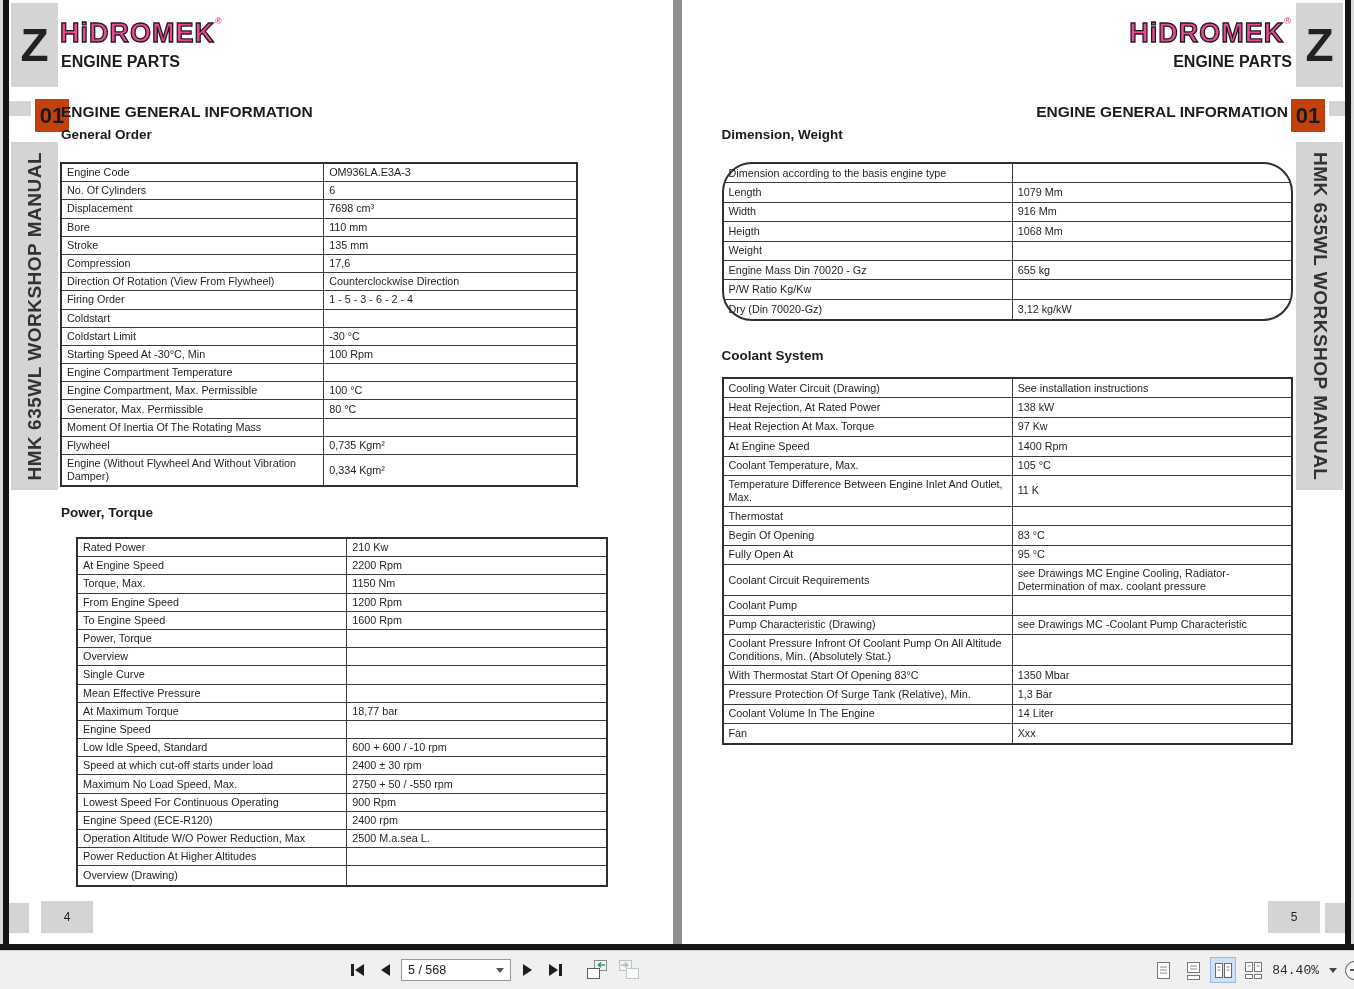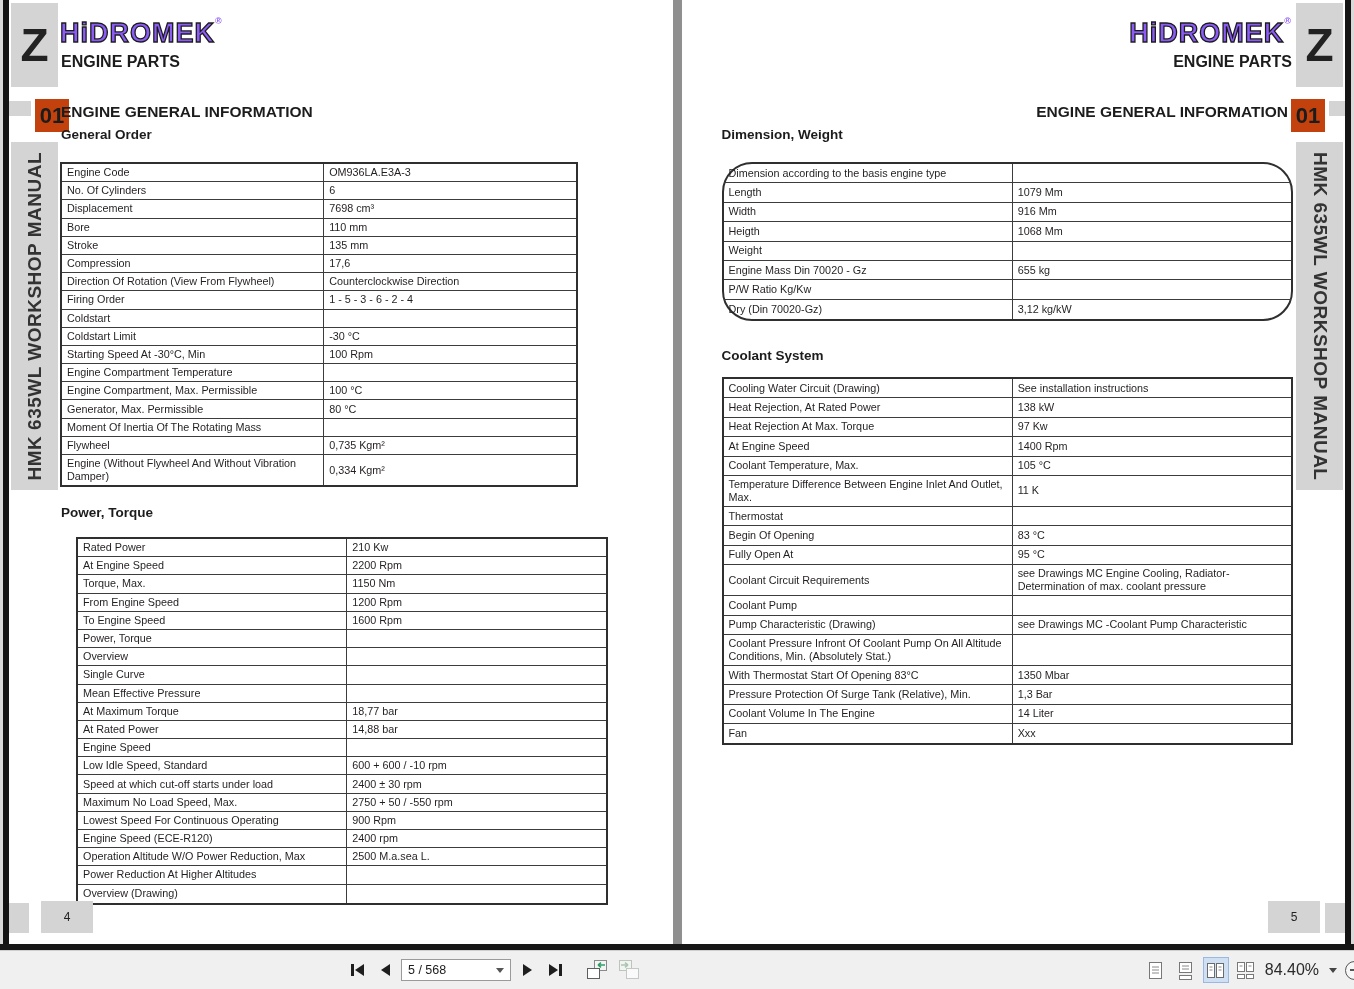--- a/index.html
+++ b/index.html
@@ -40,21 +40,21 @@
                    display:flex; align-items:center; justify-content:center;
                    font-size:12px; color:#222; }
   .page-left  .pagenum-badge { left:32px; }
   .page-right .pagenum-badge { right:25px; }
   .pagenum-square { position:absolute; top:903px; width:20px; height:30px; background:#d4d4d4; }
   .page-left  .pagenum-square { left:0; }
   .page-right .pagenum-square { right:0; }
 
   
   .logo { position:absolute; top:16px; font-size:27px; font-weight:bold;
-          letter-spacing:1px; color:#8b5cf6; -webkit-text-stroke:1.3px #1a1a1a;
+          letter-spacing:1px; color:#ec4899; -webkit-text-stroke:1.3px #1a1a1a;
           white-space:nowrap; }
   .logo sup { font-size:9px; -webkit-text-stroke:0; vertical-align:18px; }
   .page-left  .logo { left:51px; }
   .page-right .logo { right:53px; }
   .hdr-sub { position:absolute; top:53px; font-size:16px; font-weight:bold; color:#1c1c1c; }
   .page-left  .hdr-sub { left:52px; }
   .page-right .hdr-sub { right:53px; }
   .chapter-title { position:absolute; top:103px; font-size:15.5px; font-weight:bold; color:#1c1c1c; }
   .page-left  .chapter-title { left:52px; }
   .page-right .chapter-title { right:57px; }
@@ -95,21 +95,21 @@
   .vbar { width:3px; height:12px; background:#1e1e1e; }
   .combo { width:110px; height:22px; background:#fff; border:1px solid #9a9a9a;
            display:flex; align-items:center; padding:0 6px; font-size:12.5px; color:#1c1c1c; }
   .combo .caret { margin-left:auto; width:0; height:0; border:4px solid transparent;
                   border-top:5px solid #555; margin-top:4px; }
   .viewbtn { width:28px; height:26px; display:flex; align-items:center; justify-content:center;
              background:transparent; border:none; cursor:pointer; }
   .laybtn { width:26px; height:26px; display:flex; align-items:center; justify-content:center;
             background:transparent; border:1px solid transparent; cursor:pointer; }
   .laybtn.active { background:#cfe0f5; border:1px solid #9ab8e0; }
-  .zoomtext { font-size:16px; color:#2b2b2b; margin-left:2px; }
+  .zoomtext { font-size:13px; color:#2b2b2b; margin-left:2px;font-family:Liberation Mono, monospace; }
   .zoomcaret { width:0; height:0; border:4px solid transparent; border-top:5px solid #444;
                margin:5px 4px 0 6px; }
   .zoomout { width:19px; height:19px; border:1.5px solid #555; border-radius:50%;
              display:flex; align-items:center; justify-content:center; background:#f7f7f7; }
   .zoomout .minus { width:9px; height:1.5px; background:#555; }
 </style>
 </head>
 <body>
 
 <div class="stage">
@@ -239,24 +239,20 @@
         </div>
         <div class="trow">
           <div class="tcell tlabel">Mean Effective Pressure</div>
           <div class="tcell tvalue"></div>
         </div>
         <div class="trow">
           <div class="tcell tlabel">At Maximum Torque</div>
           <div class="tcell tvalue">18,77 bar</div>
         </div>
         <div class="trow">
-          <div class="tcell tlabel">At Rated Power</div>
-          <div class="tcell tvalue">14,88 bar</div>
-        </div>
-        <div class="trow">
           <div class="tcell tlabel">Engine Speed</div>
           <div class="tcell tvalue"></div>
         </div>
         <div class="trow">
           <div class="tcell tlabel">Low Idle Speed, Standard</div>
           <div class="tcell tvalue">600 + 600 / -10 rpm</div>
         </div>
         <div class="trow">
           <div class="tcell tlabel">Speed at which cut-off starts under load</div>
           <div class="tcell tvalue">2400 ± 30 rpm</div>

